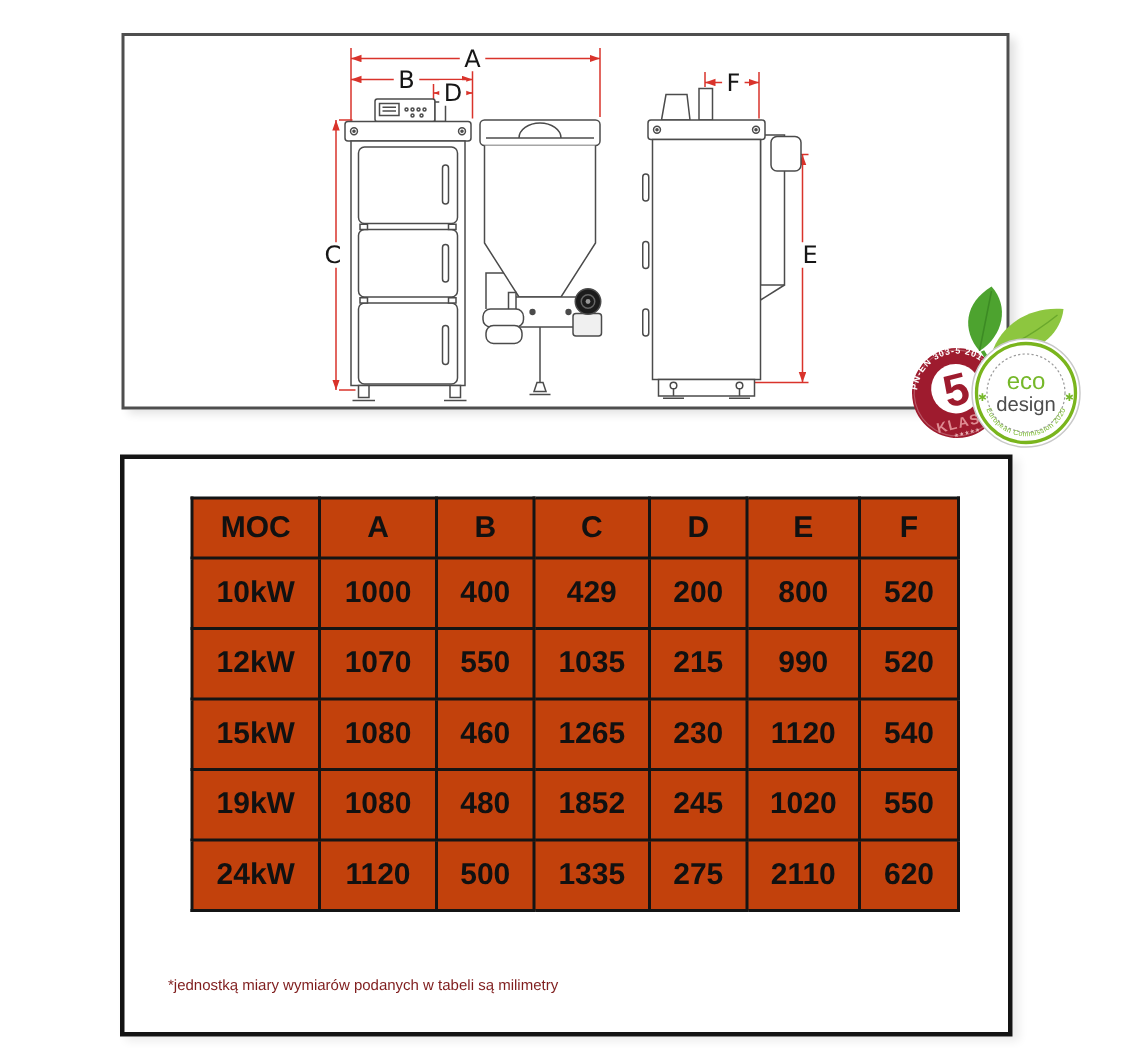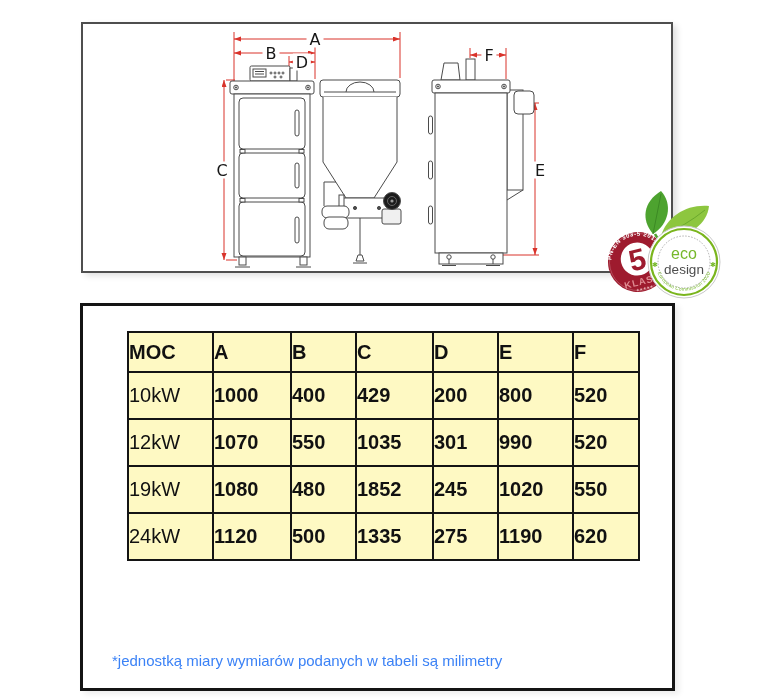--- a/index.html
+++ b/index.html
@@ -14,26 +14,26 @@
              padding:0 3px;font-family:"DejaVu Sans",sans-serif;font-size:16px;
              line-height:17px;color:#161616;}
   
   .badges{position:absolute;left:605px;top:190px;width:152px;height:115px;z-index:5;}
   
   .bottom-panel{position:absolute;left:80px;top:303px;width:595px;height:388px;
                 border:3px solid #141414;background:#fff;box-sizing:border-box;
                 box-shadow:4px 3px 6px rgba(0,0,0,.08);}
   table.dims{position:absolute;left:44px;top:25px;border-collapse:collapse;
              table-layout:fixed;}
-  table.dims th,table.dims td{border:2px solid #141414;text-align:left;
-             vertical-align:middle;padding:0;background:#fef9c3;}
+  table.dims th,table.dims td{border:2px solid #141414;text-align:center;
+             vertical-align:middle;padding:0;background:#c2410c;}
   table.dims th{height:38px;font-size:20px;font-weight:bold;}
   table.dims td{height:45px;font-size:20px;font-weight:bold;}
-  table.dims td.pw{font-weight:normal;}
-  .footnote{position:absolute;left:29px;top:346px;font-size:15px;color:#3b82f6;text-align:right;}
+  table.dims td.pw{font-weight:bold;}
+  .footnote{position:absolute;left:29px;top:346px;font-size:10px;color:#7f1d1d;text-align:right;}
 </style>
 </head>
 <body>
 
 <div class="page">
 
   <div class="top-panel">
     <svg width="588" height="247" viewBox="0 0 588 247">
       <defs>
         <marker id="arr" markerUnits="userSpaceOnUse" markerWidth="8" markerHeight="6" refX="7" refY="2.5" orient="auto-start-reverse">
@@ -223,40 +223,49 @@
         <td>429</td>
         <td>200</td>
         <td>800</td>
         <td>520</td>
       </tr>
       <tr>
         <td class="pw">12kW</td>
         <td>1070</td>
         <td>550</td>
         <td>1035</td>
-        <td>301</td>
+        <td>215</td>
         <td>990</td>
         <td>520</td>
+      </tr>
+      <tr>
+        <td class="pw">15kW</td>
+        <td>1080</td>
+        <td>460</td>
+        <td>1265</td>
+        <td>230</td>
+        <td>1120</td>
+        <td>540</td>
       </tr>
       <tr>
         <td class="pw">19kW</td>
         <td>1080</td>
         <td>480</td>
         <td>1852</td>
         <td>245</td>
         <td>1020</td>
         <td>550</td>
       </tr>
       <tr>
         <td class="pw">24kW</td>
         <td>1120</td>
         <td>500</td>
         <td>1335</td>
         <td>275</td>
-        <td>1190</td>
+        <td>2110</td>
         <td>620</td>
       </tr>
     </tbody>
       </table>
     <div class="footnote">*jednostką miary wymiarów podanych w tabeli są milimetry</div>
   </div>
 
 </div>
 
 </body></html>

